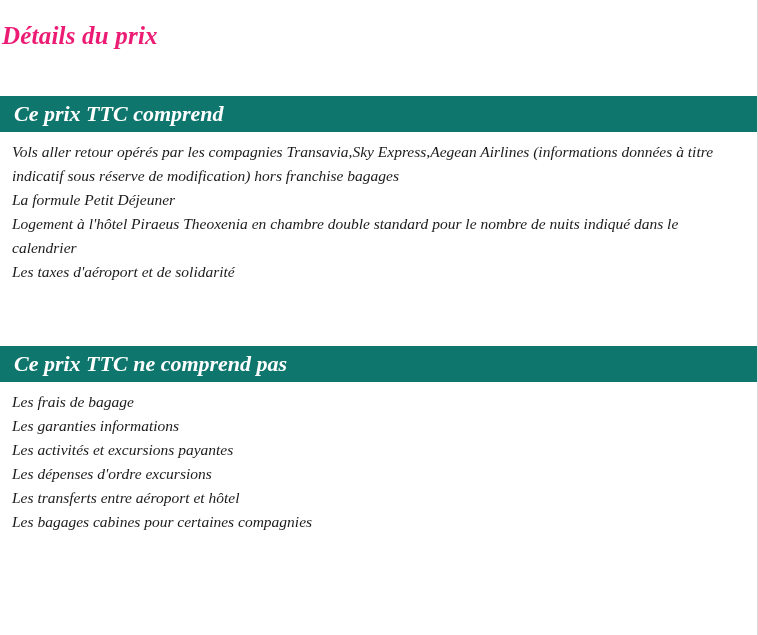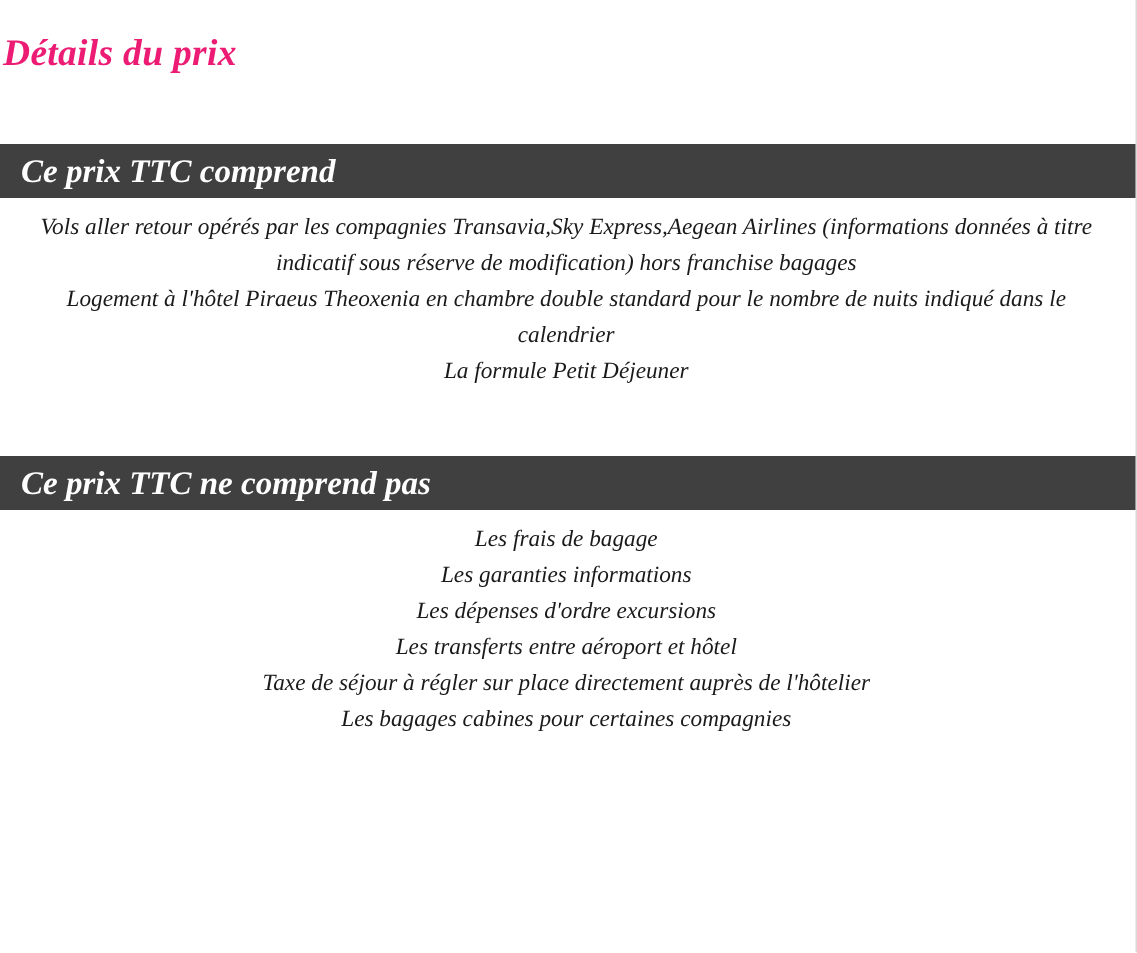--- a/index.html
+++ b/index.html
@@ -31,41 +31,40 @@
     padding: 22px 0 0 2px;
     letter-spacing: 0.2px;
   }
   .section {
     margin-top: 0;
   }
   .section-included {
     margin-top: 46px;
   }
   .section-excluded {
-    margin-top: 44px;
+    margin-top: 62px;
   }
   .section-header {
-    background: #404040;
+    background: #0f766e;
     height: 36px;
     display: flex;
     align-items: center;
     padding-left: 14px;
     box-sizing: border-box;
   }
   .section-header-text {
     font-family: "Liberation Serif", serif;
     font-style: italic;
     font-weight: bold;
     font-size: 22px;
     color: #ffffff;
     line-height: 1;
   }
   .section-body {
     padding: 8px 14px 0 12px;
-    text-align: center;
   }
   .item {
     font-family: "Liberation Serif", serif;
     font-style: italic;
     font-size: 15.5px;
     line-height: 1.55;
     color: #1a1a1a;
     margin: 0;
     padding: 0;
   }
@@ -76,32 +75,33 @@
 <div class="page">
 
   <h1 class="page-title">Détails du prix</h1>
 
   <section class="section section-included">
     <div class="section-header">
       <span class="section-header-text">Ce prix TTC comprend</span>
     </div>
     <div class="section-body">
       <p class="item">Vols aller retour opérés par les compagnies Transavia,Sky Express,Aegean Airlines (informations données à titre indicatif sous réserve de modification) hors franchise bagages</p>
+      <p class="item">La formule Petit Déjeuner</p>
       <p class="item">Logement à l'hôtel Piraeus Theoxenia en chambre double standard pour le nombre de nuits indiqué dans le calendrier</p>
-      <p class="item">La formule Petit Déjeuner</p>
+      <p class="item">Les taxes d'aéroport et de solidarité</p>
     </div>
   </section>
 
   <section class="section section-excluded">
     <div class="section-header">
       <span class="section-header-text">Ce prix TTC ne comprend pas</span>
     </div>
     <div class="section-body">
       <p class="item">Les frais de bagage</p>
       <p class="item">Les garanties informations</p>
+      <p class="item">Les activités et excursions payantes</p>
       <p class="item">Les dépenses d'ordre excursions</p>
       <p class="item">Les transferts entre aéroport et hôtel</p>
-      <p class="item">Taxe de séjour à régler sur place directement auprès de l'hôtelier</p>
       <p class="item">Les bagages cabines pour certaines compagnies</p>
     </div>
   </section>
 
 </div>
 
 </body></html>

